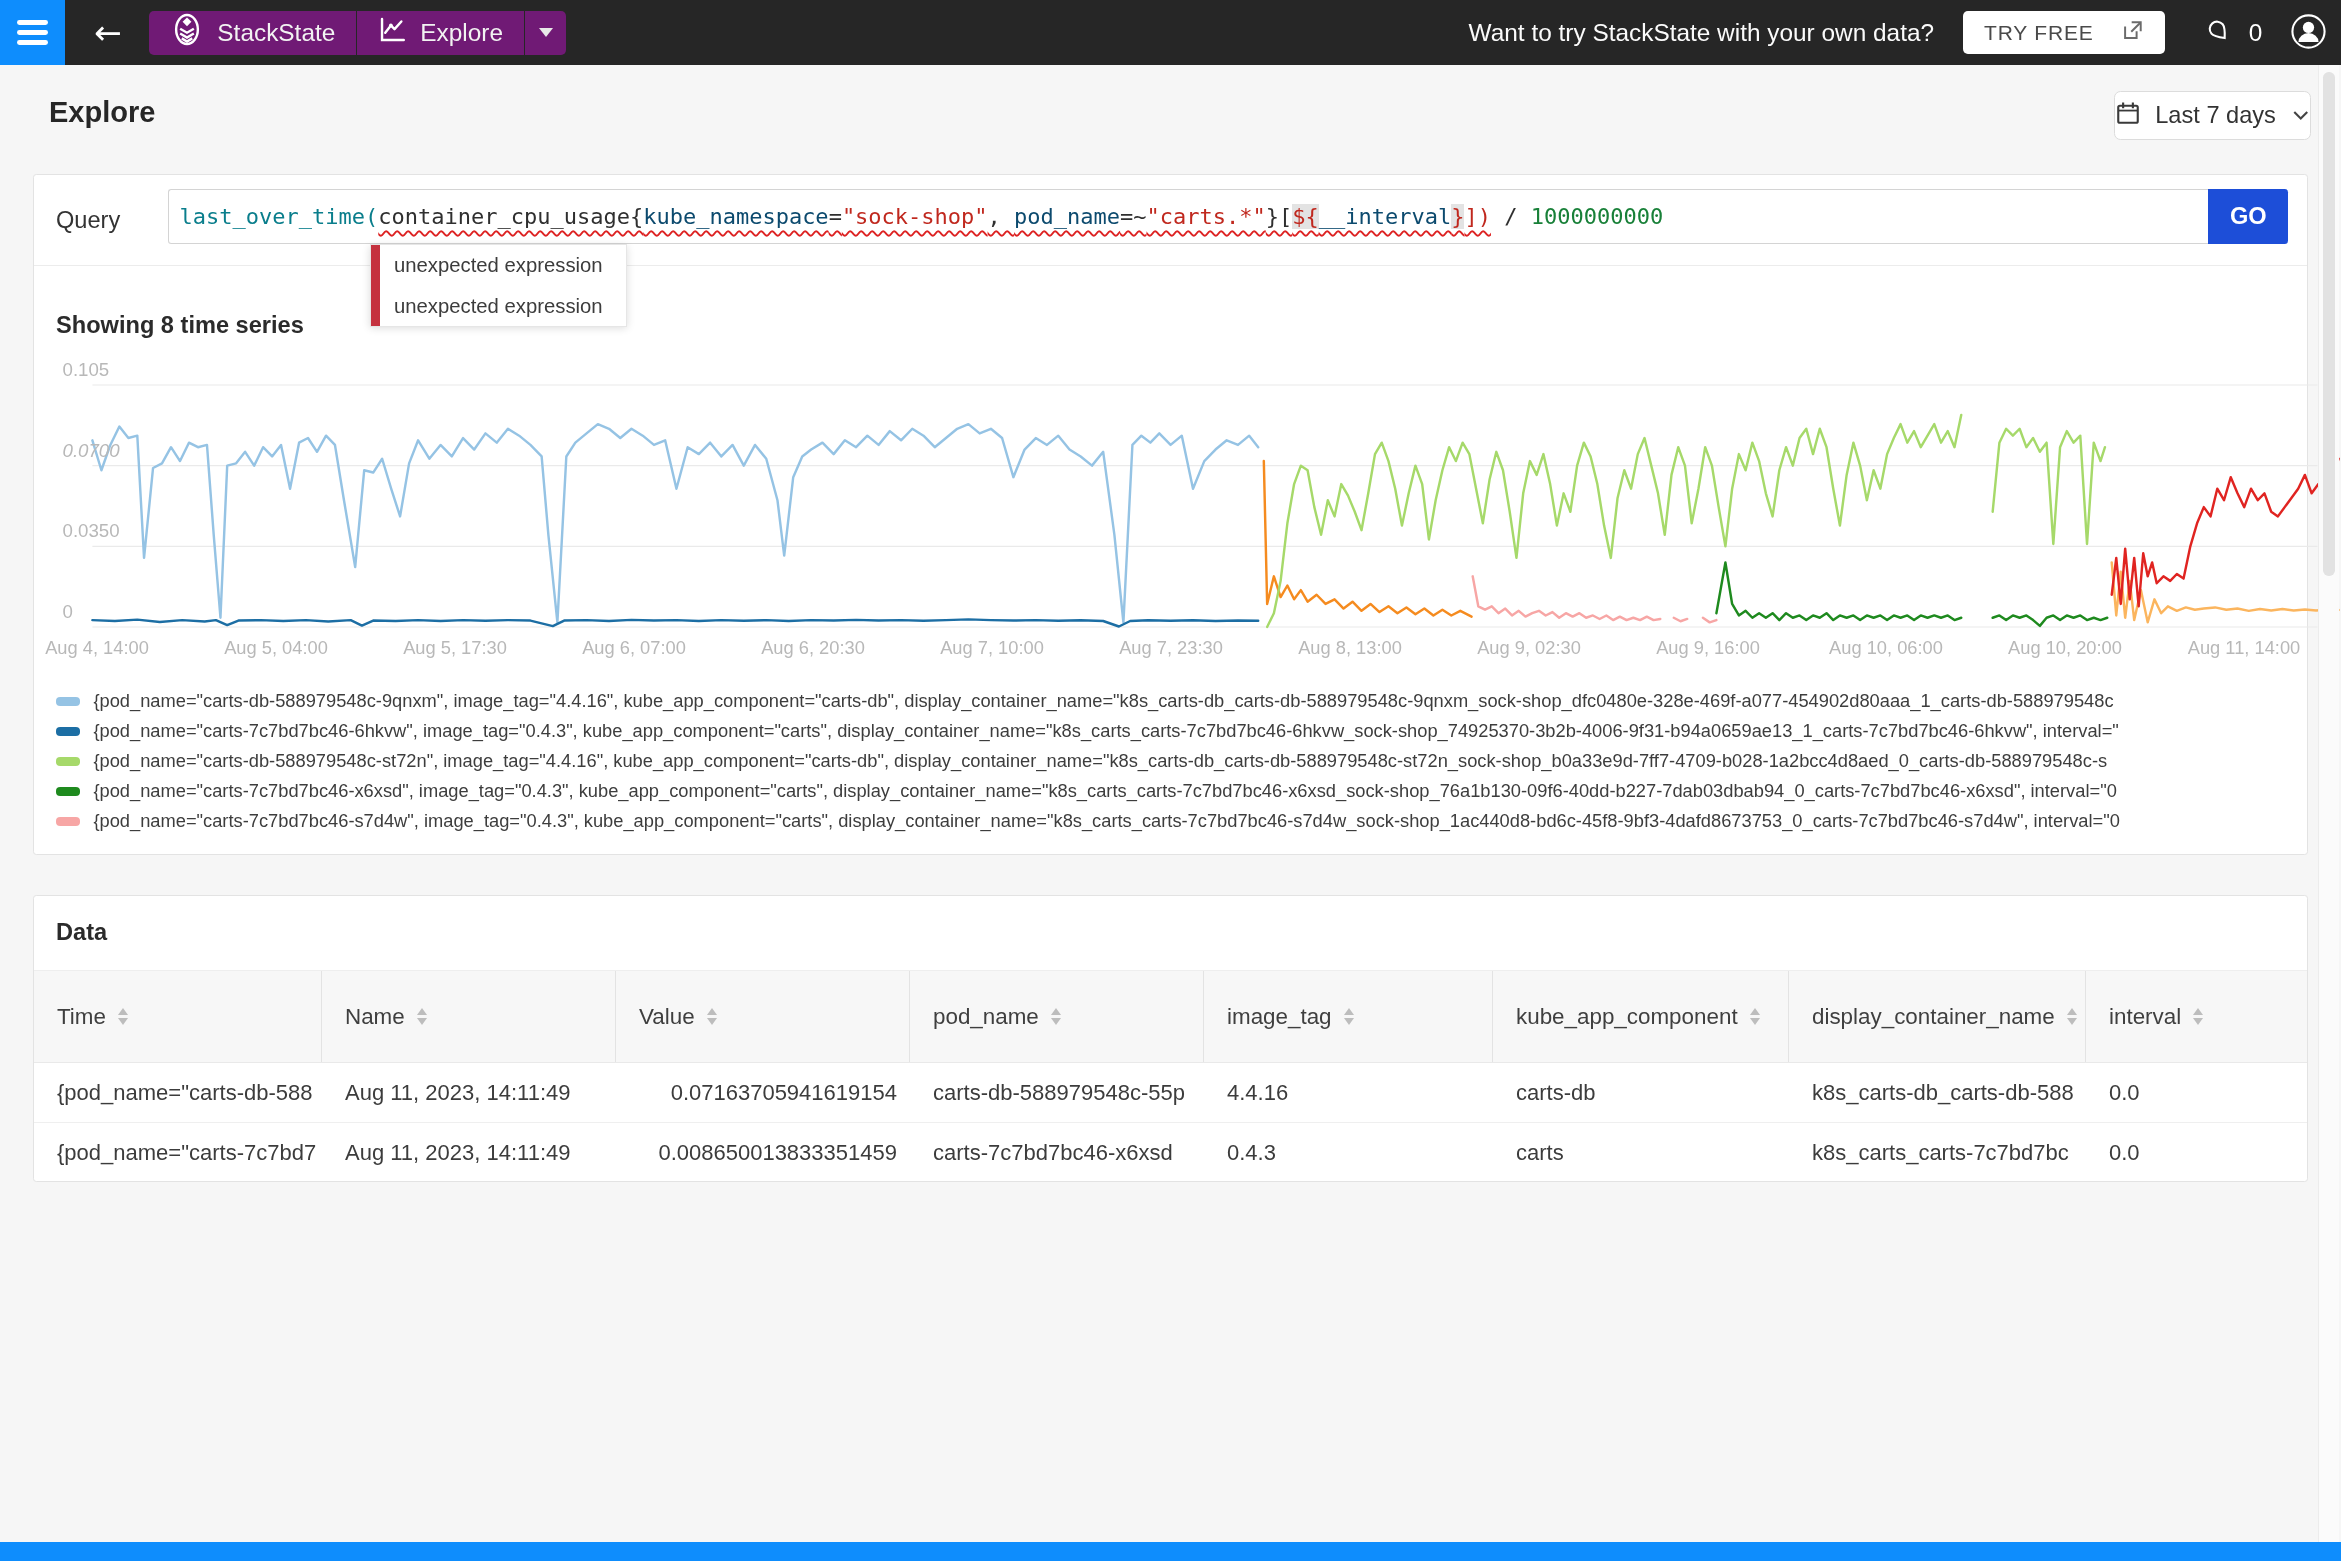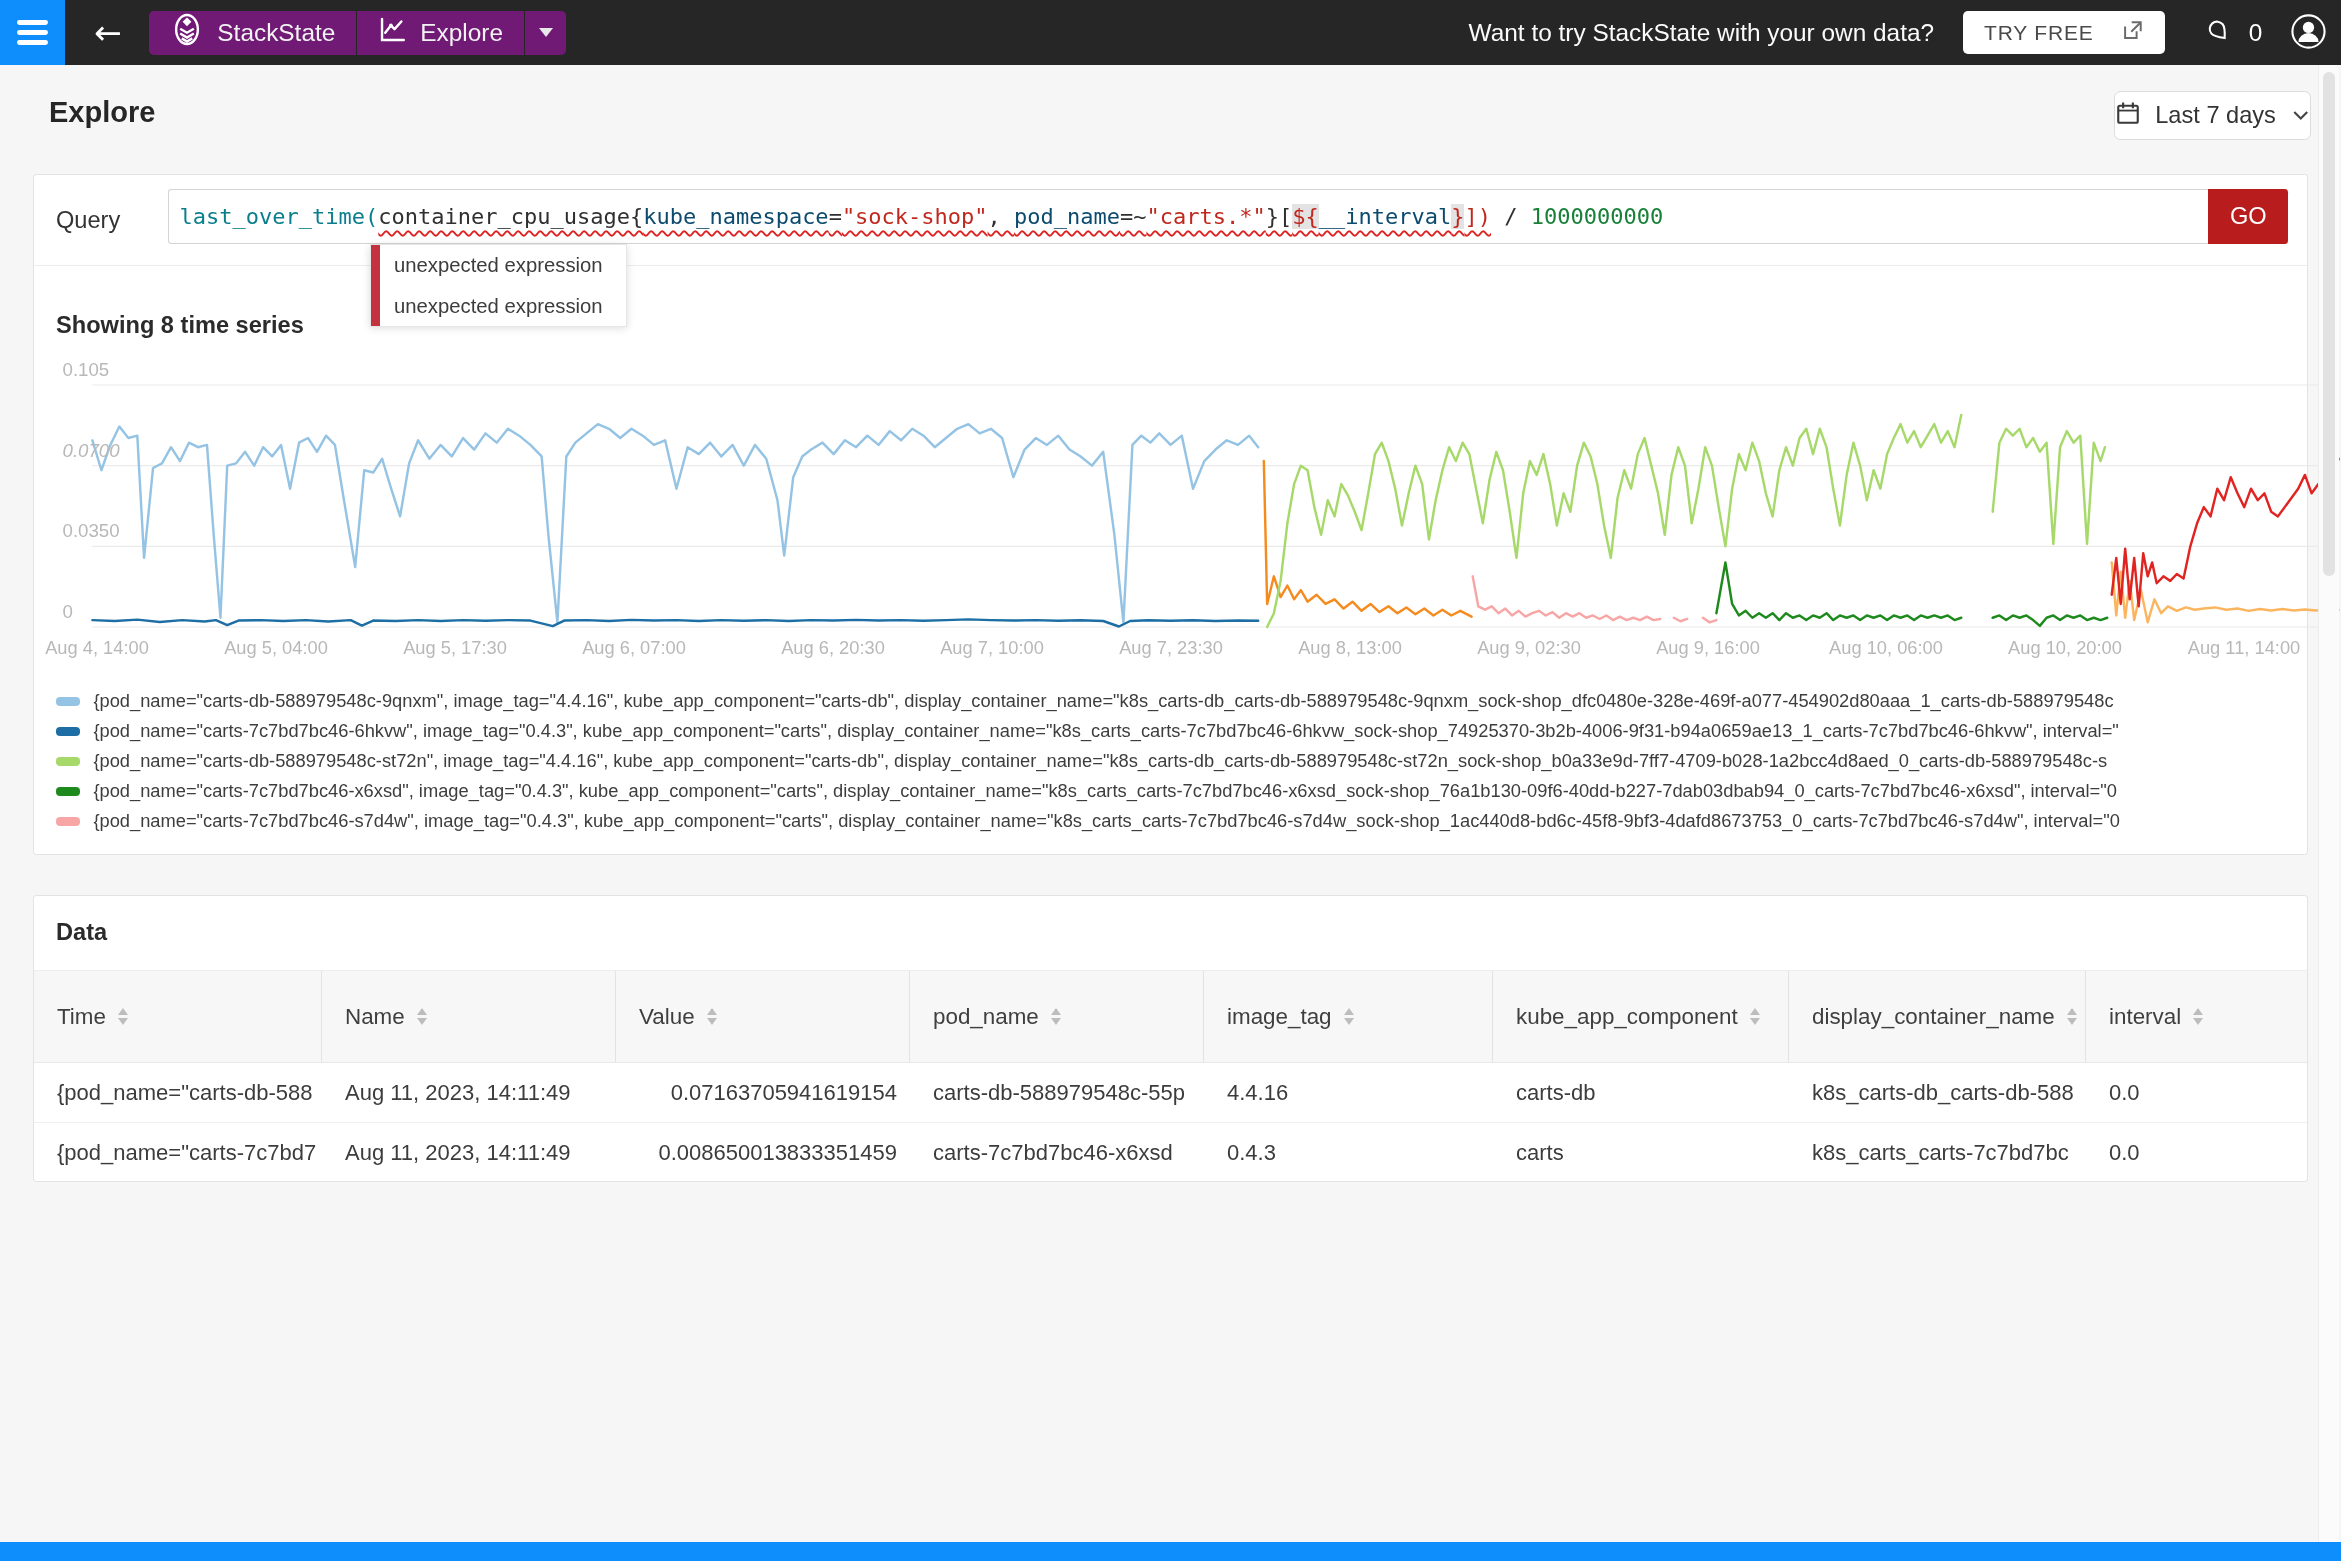--- a/index.html
+++ b/index.html
@@ -28,21 +28,21 @@
   .time-range{position:absolute;right:31px;top:91px;height:49px;min-width:194px;background:#fff;border:0.8px solid #dcdcdc;border-radius:6.5px;display:flex;align-items:center;justify-content:center;gap:14.6px;font-size:23.6px;color:#333;box-sizing:border-box;cursor:pointer;}
   
   .card{position:absolute;background:#fff;border:0.8px solid #e3e3e3;border-radius:3.3px;box-sizing:border-box;}
   .card-query{left:33px;top:174px;width:2275px;height:681px;}
   .card-data{left:33px;top:895px;width:2275px;height:287px;}
   
   .query-row{position:absolute;top:0;left:0;right:0;height:90px;border-bottom:1.6px solid #ececec;}
   .query-label{position:absolute;left:22px;top:0;height:90px;line-height:90px;font-size:23.6px;color:#333;}
   .query-input{position:absolute;left:134px;top:14px;width:2043px;height:55px;border:1.6px solid #d4d4d4;border-right:none;border-radius:3.3px 0 0 3.3px;box-sizing:border-box;background:#fff;display:flex;align-items:center;overflow:hidden;}
   .query-text{white-space:pre;font-family:"DejaVu Sans Mono","Liberation Mono",monospace;font-size:22px;padding-left:10.6px;}
-  .go-btn{position:absolute;right:18.7px;top:14px;width:80px;height:55px;background:#b91c1c;color:#fff;font-size:23.6px;font-weight:normal;border:none;border-radius:0 3.3px 3.3px 0;display:flex;align-items:center;justify-content:center;cursor:pointer;}
+  .go-btn{position:absolute;right:18.7px;top:14px;width:80px;height:55px;background:#1d4ed8;color:#fff;font-size:23.6px;font-weight:bold;border:none;border-radius:0 3.3px 3.3px 0;display:flex;align-items:center;justify-content:center;cursor:pointer;}
   .tk-fn{color:#0a7e8c;}
   .tk-plain{color:#2f2f2f;}
   .tk-lbl{color:#0c4a6e;}
   .tk-str{color:#c0281e;}
   .tk-num{color:#188038;}
   .tk-var{color:#c0281e;background:#e3e3e3;}
   .wv{text-decoration:underline wavy #d22;text-decoration-thickness:1.6px;text-underline-offset:5.7px;text-decoration-skip-ink:none;}
   
   .err-tip{position:absolute;left:370px;top:244px;width:255px;height:81px;background:#fff;border:0.8px solid #e6e6e6;box-shadow:0 2.4px 8.1px rgba(0,0,0,.14);z-index:50;}
   .err-tip::before{content:"";position:absolute;left:0;top:0;bottom:0;width:9px;background:#c5323f;}
@@ -189,21 +189,21 @@
       <polyline points="2340.0,286.6 2348.3,283.8 2356.6,289.5 2364.9,283.8 2373.2,286.6 2381.5,283.8 2389.8,289.5 2398.1,296.6 2406.4,286.6 2414.7,283.8 2423.0,289.5 2431.3,283.8 2439.6,286.6 2447.9,283.8 2456.2,289.5 2464.5,286.6 2472.8,289.5 2481.1,286.6" fill="none" stroke="#1e8a1e" stroke-width="3" stroke-linejoin="round" stroke-linecap="round"></polyline>
       <polyline points="2486.6,218.5 2492.2,283.8 2497.7,229.9 2503.2,286.6 2508.8,241.2 2514.3,289.5 2522.6,252.6 2530.9,292.3 2539.2,263.9 2547.5,281.0 2555.8,272.5 2566.8,278.1 2577.9,273.9 2589.0,276.7 2600.0,275.3 2613.9,273.9 2627.7,276.7 2641.5,275.3 2655.4,278.1 2669.2,275.9 2683.0,277.6 2696.8,275.9 2710.7,277.6 2724.5,276.4 2738.3,277.6 2752.2,276.4 2766.0,277.0" fill="none" stroke="#fbb55e" stroke-width="3" stroke-linejoin="round" stroke-linecap="round"></polyline>
       <polyline points="2486.6,258.3 2492.2,212.9 2497.7,269.6 2503.2,201.5 2508.8,263.9 2514.3,212.9 2519.8,272.5 2525.4,207.2 2530.9,235.6 2536.4,218.5 2542.0,244.1 2550.3,235.6 2558.6,241.2 2566.8,232.7 2575.1,238.4 2583.4,198.7 2591.7,170.3 2600.0,150.4 2608.3,161.8 2616.6,127.7 2624.9,141.9 2633.2,113.5 2641.5,133.4 2649.8,150.4 2658.1,127.7 2666.4,141.9 2674.7,133.4 2683.0,156.1 2691.3,161.8 2699.6,150.4 2707.9,139.1 2716.2,127.7 2724.5,110.7 2732.8,133.4 2741.1,122.0 2749.4,127.7 2757.7,113.5 2766.0,90.8" fill="none" stroke="#e02421" stroke-width="3" stroke-linejoin="round" stroke-linecap="round"></polyline>
     </svg>
   <div></div>
   <div class="xlabels">
       <span class="xlab" style="left: 63px;">Aug 4, 14:00</span>
       <span class="xlab" style="left: 242px;">Aug 5, 04:00</span>
       <span class="xlab" style="left: 421px;">Aug 5, 17:30</span>
       <span class="xlab" style="left: 600px;">Aug 6, 07:00</span>
-      <span class="xlab" style="left: 779px; margin-left: 20px;">Aug 6, 20:30</span>
+      <span class="xlab" style="left: 779px;">Aug 6, 20:30</span>
       <span class="xlab" style="left: 958px;">Aug 7, 10:00</span>
       <span class="xlab" style="left: 1137px;">Aug 7, 23:30</span>
       <span class="xlab" style="left: 1316px;">Aug 8, 13:00</span>
       <span class="xlab" style="left: 1495px;">Aug 9, 02:30</span>
       <span class="xlab" style="left: 1674px;">Aug 9, 16:00</span>
       <span class="xlab" style="left: 1852px;">Aug 10, 06:00</span>
       <span class="xlab" style="left: 2031px;">Aug 10, 20:00</span>
       <span class="xlab" style="left: 2210px;">Aug 11, 14:00</span>
     </div>
 

